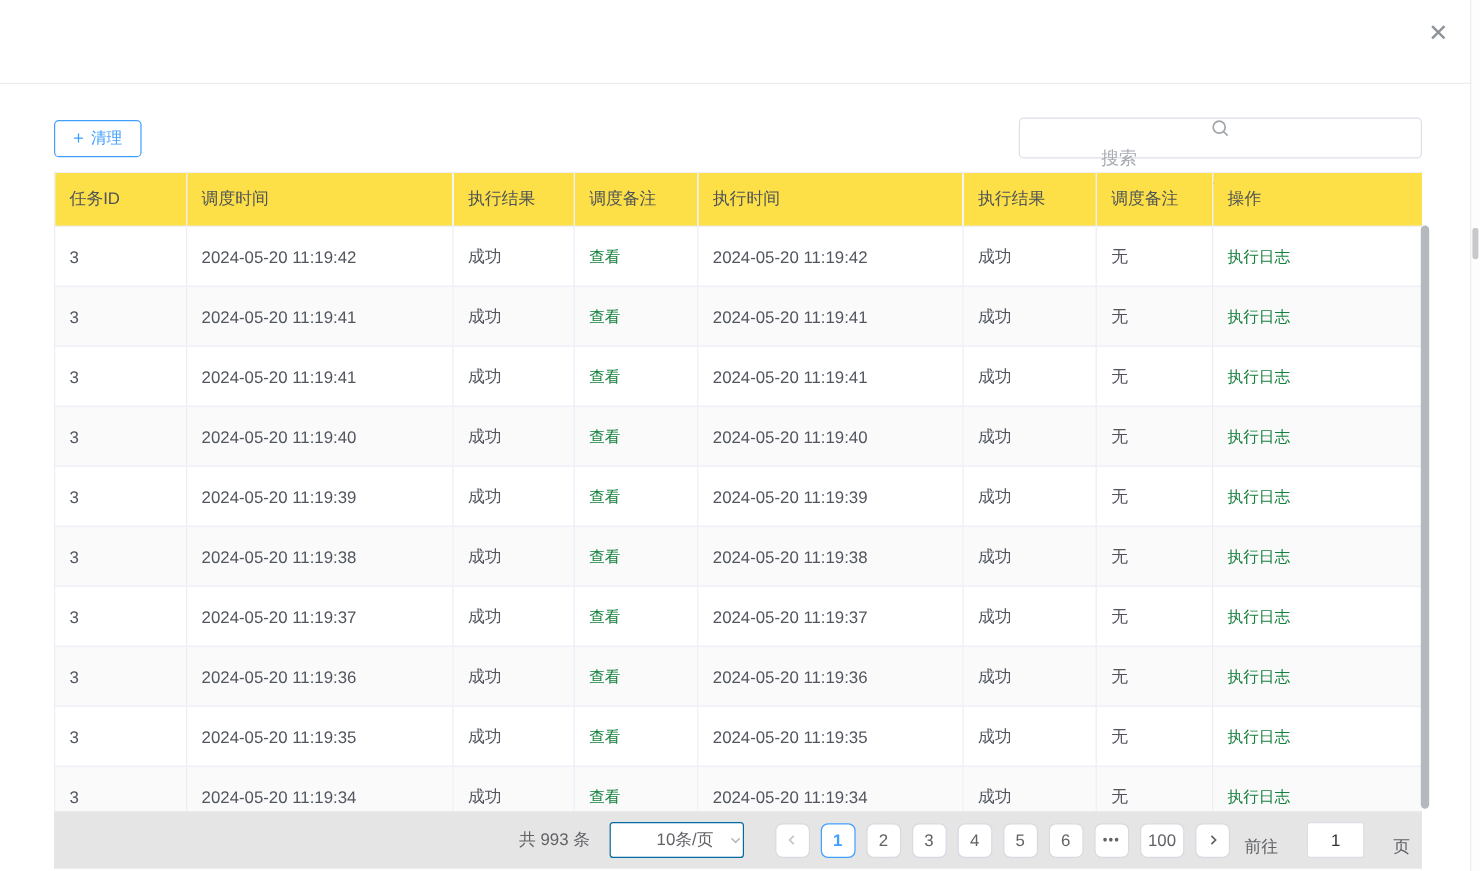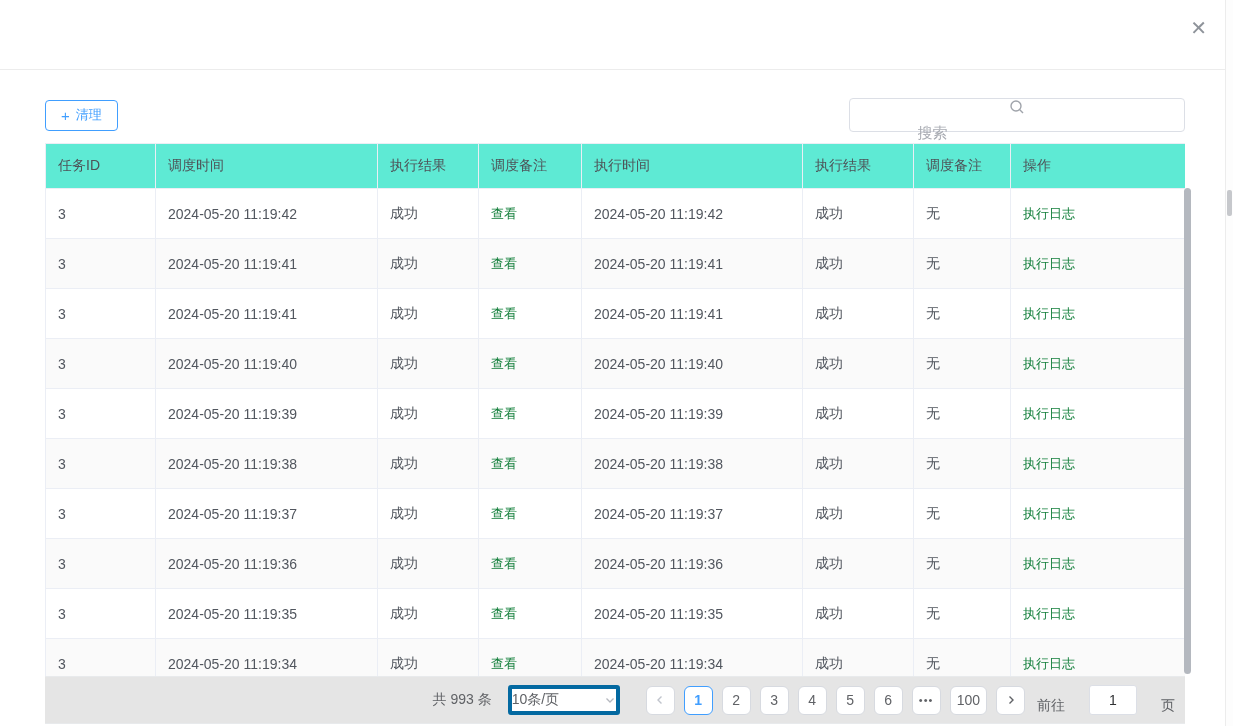--- a/index.html
+++ b/index.html
@@ -48,42 +48,42 @@
 
   
   .table-wrap { position: relative; margin-top: 11px; height: 581px; }
   .scroll-clip { height: 533px; overflow: hidden; }
   table { width: 1140px; border-collapse: collapse; table-layout: fixed; }
   th, td {
     border: 1px solid #ebeef5; padding: 0 12px; text-align: left;
     font-size: 14px; font-weight: 400; color: #51565e;
     white-space: nowrap; overflow: hidden;
   }
-  thead th { height: 45px; background: #5eead4; color: #4e5358; }
+  thead th { height: 45px; background: #fde047; color: #4e5358; }
   tbody td { height: 50px; background: #fff; }
   tbody tr:nth-child(even) td { background: #fafafa; }
   .link { color: #15803d; font-size: 13px; cursor: pointer; }
 
   
   .v-scrollbar {
     position: absolute; left: 1139px; top: 45px; width: 7px; height: 486px;
     background: #b4b8bf; border-radius: 4px;
   }
 
   
   .pagination-bar {
     position: absolute; left: 0; bottom: 0; width: 1140px; height: 48px;
     background: #e5e5e5; border-top: 1px solid #e8eaec; border-bottom: 1px solid #e8eaec;
     display: flex; align-items: center; justify-content: flex-end;
     padding-right: 10px; font-size: 14px; color: #606266; z-index: 2;
   }
   .total { margin-right: 16px; }
   .page-size-select {
-    width: 112px; height: 30px; border: 4px solid #0369a1; border-radius: 3px;
-    display: flex; align-items: center; justify-content: space-between; gap: 12px;
+    width: 112px; height: 30px; border: 1px solid #0369a1; border-radius: 3px;
+    display: flex; align-items: center; justify-content: flex-end; gap: 12px;
     color: #606266; cursor: pointer; margin-right: 26px; background: #fff;
   }
   .pager { display: flex; align-items: center; gap: 9px; }
   .pages { display: contents; }
   .page-btn {
     min-width: 29px; height: 29px; padding: 0 6px;
     border: 1px solid #d7dae0; border-radius: 6px; background: #fff;
     display: inline-flex; align-items: center; justify-content: center;
     font-size: 14px; color: #606266; cursor: pointer; font-family: inherit;
   }

